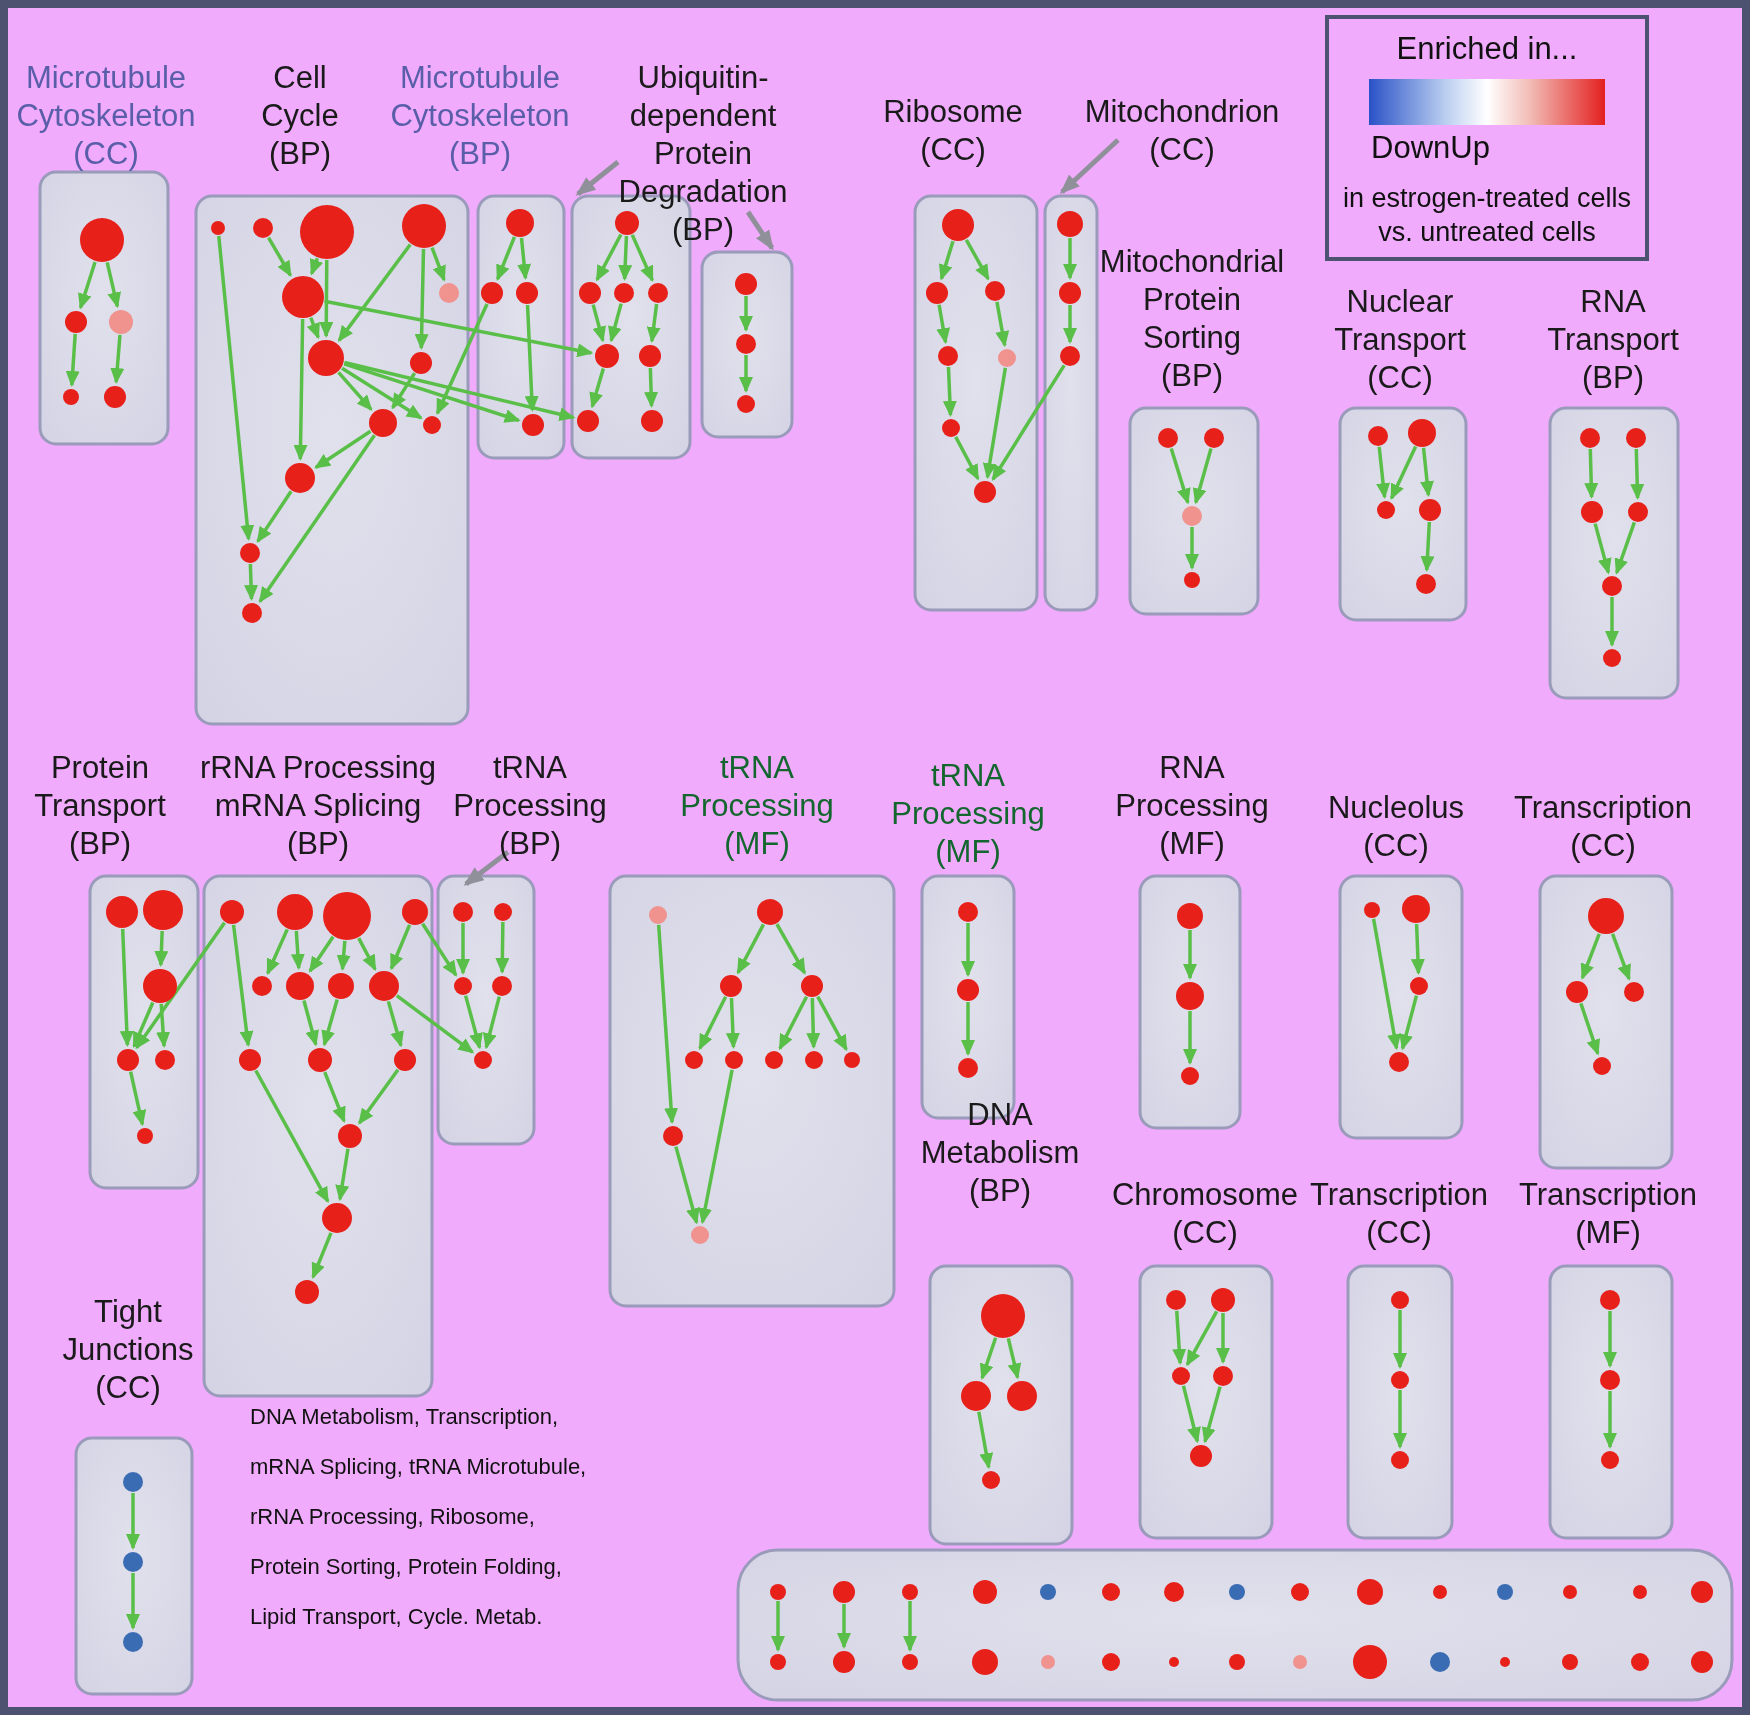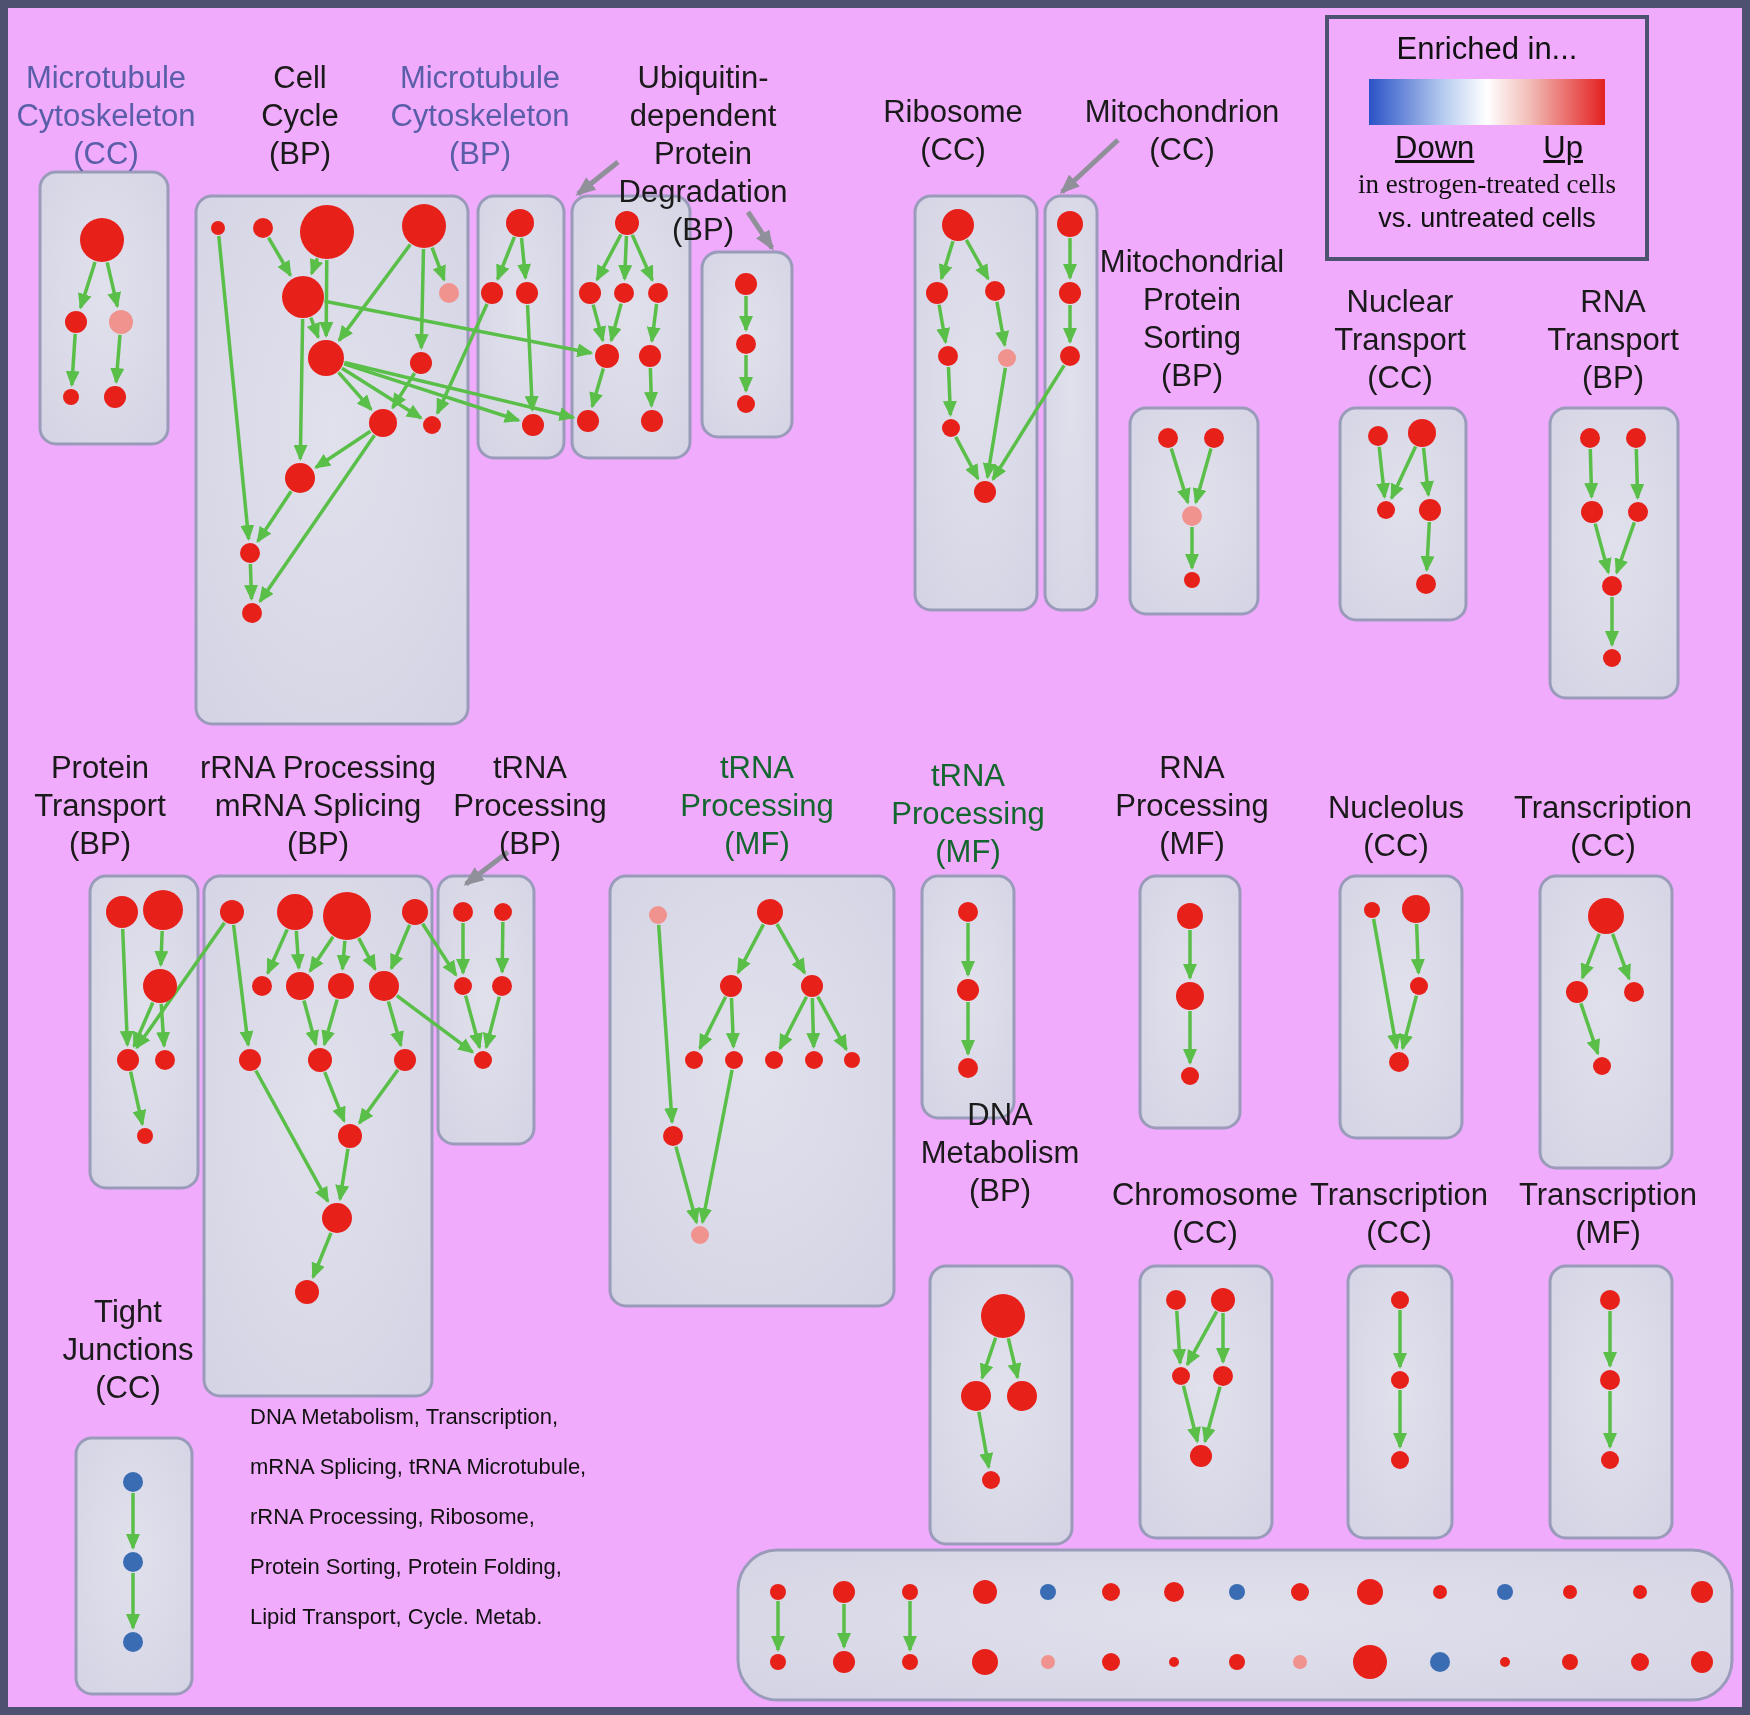--- a/index.html
+++ b/index.html
@@ -20,28 +20,26 @@
     height: 246px;
     border: 4px solid #4e5271;
     text-align: center;
     color: #111;
     padding-top: 12px;
   }
   .legend-title { font-size: 31px; }
   .legend-bar { width: 236px; height: 46px; margin: 12px auto 4px auto; }
   .legend-row {
     display: flex;
-    justify-content: space-between;
-    padding: 0 62px 0 66px;
+    padding: 0 62px 0 42px;
     font-size: 31px;
     line-height: 38px;
-    text-decoration: underline;
   }
   .legend-sub { font-size: 27px; line-height: 34px; }
-  .legend-sub.first { margin-top: 0; font-family: Liberation Serif, serif; }
+  .legend-sub.first { margin-top: 14px; }
   #footnote {
     position: absolute;
     left: 250px;
     top: 1392px;
     width: 560px;
     font-size: 22px;
     line-height: 50px;
     color: #111;
     text-align: left;
   }

